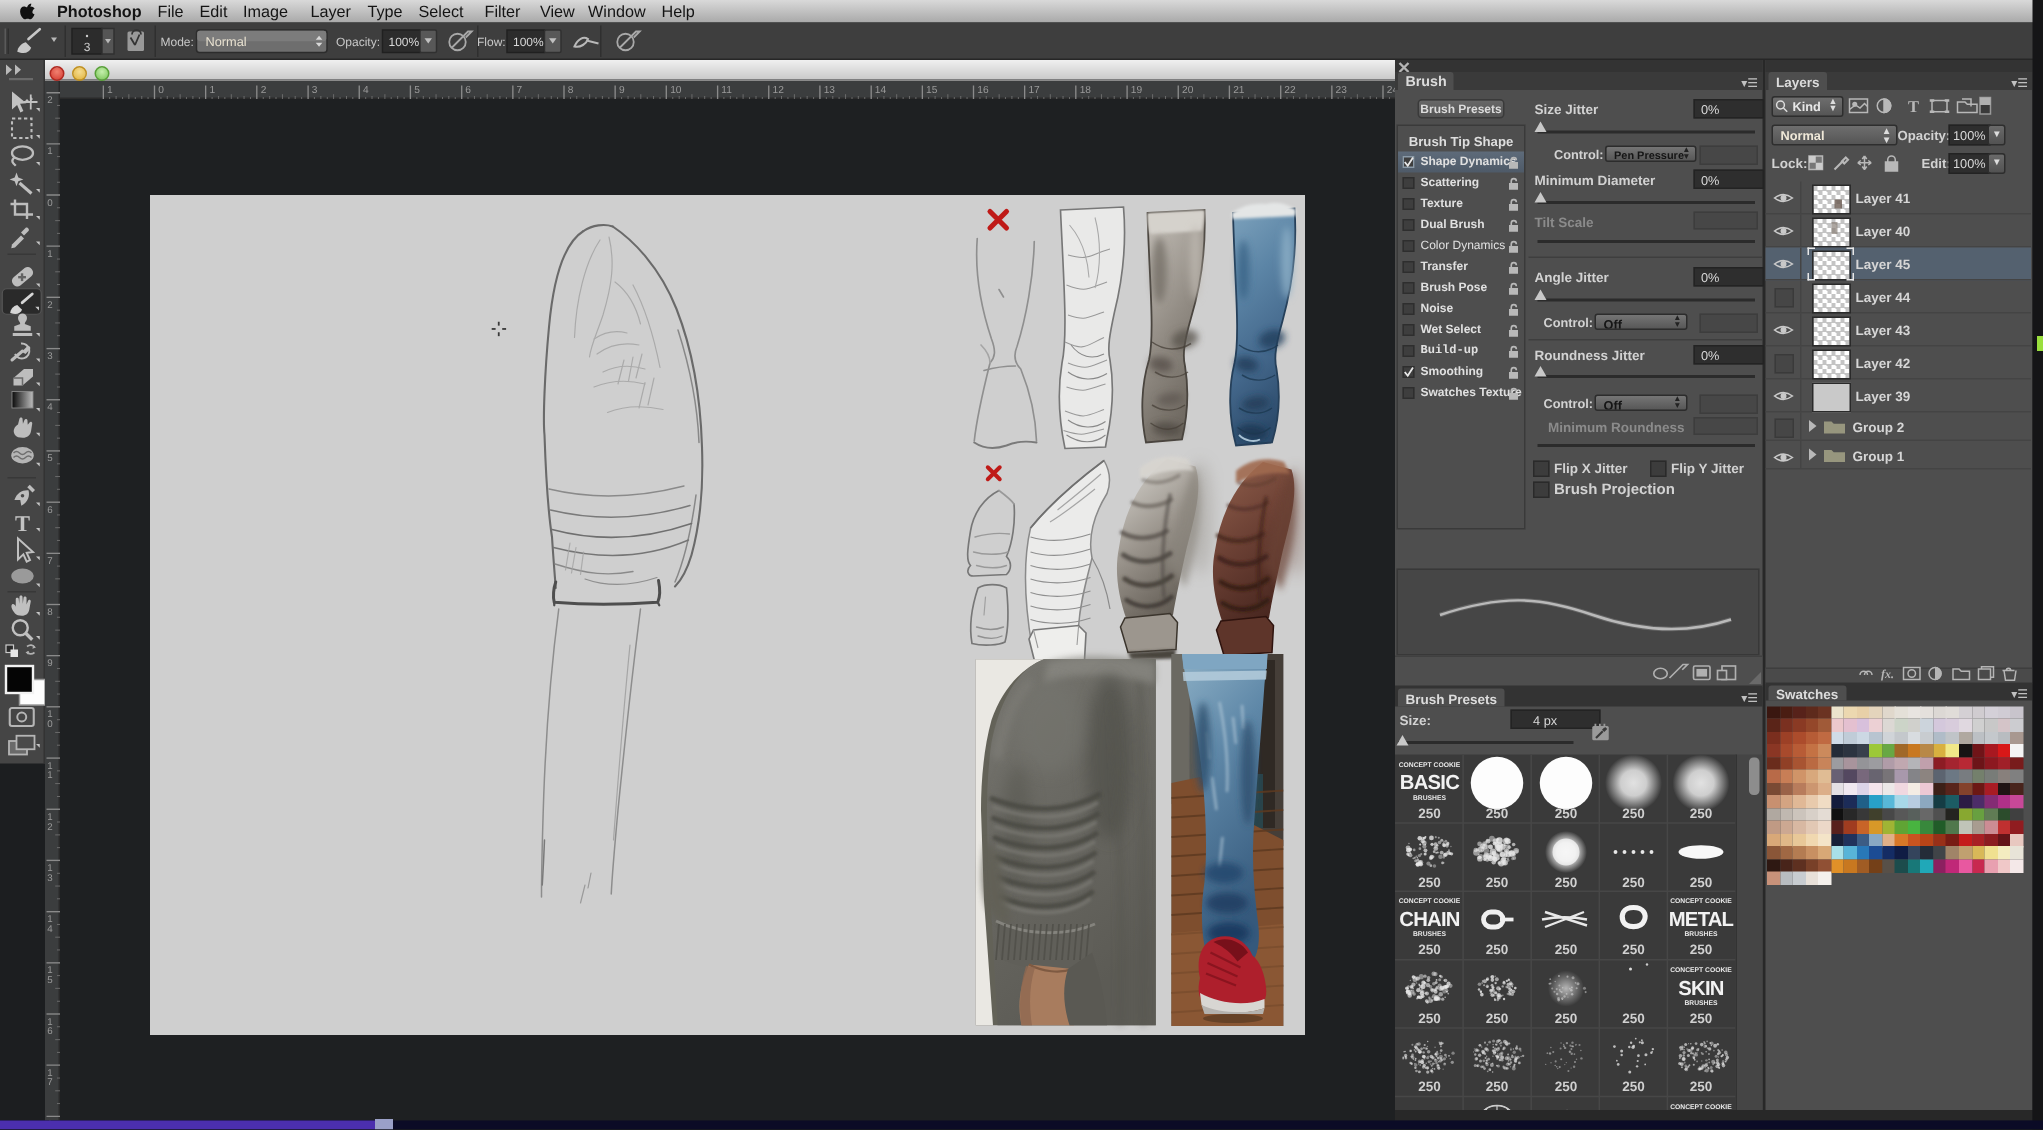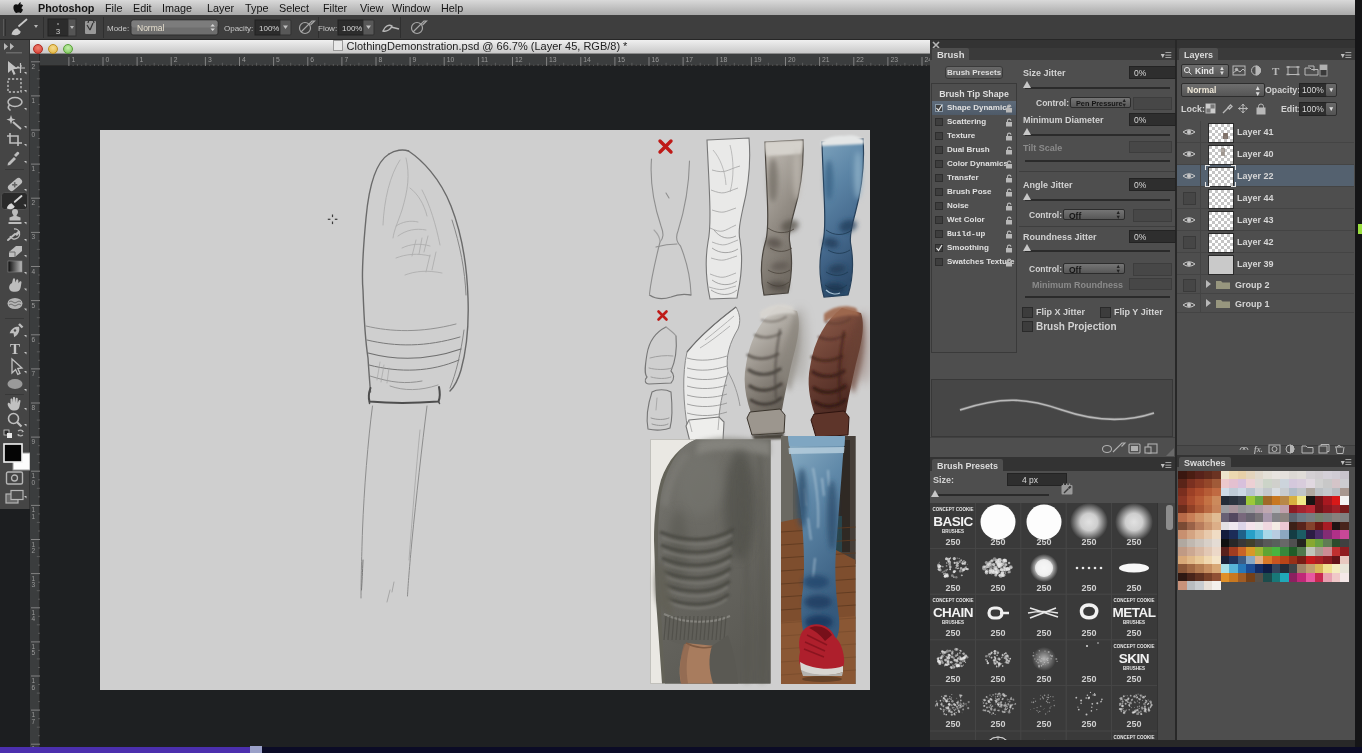--- a/index.html
+++ b/index.html
@@ -271,21 +271,20 @@
           <path d="M24 368 l2.5 0 0 2.5 z"></path>
           <path d="M24 384 l2.5 0 0 2.5 z"></path>
           <path d="M24 456 l2.5 0 0 2.5 z"></path>
     </g>
   </g>
 </svg>
 </div>
 
 <div id="docwin" class="abs">
   <div id="titlebar" class="abs">
-    <div id="titletext"><span style="display:inline-block;width:8px;height:9px;background:#e8e8e8;border:1px solid #9a9a9a;vertical-align:-1px;margin-right:4px;"></span>ClothingDemonstration.psd @ 66.7% (Layer 45, RGB/8) *</div>
     <div class="tl" style="left:3px;background:radial-gradient(circle at 50% 35%,#f08070,#d33b30);border:0.5px solid #b02820;"></div>
     <div class="tl" style="left:17.5px;background:radial-gradient(circle at 50% 35%,#f5dc90,#e0b33c);border:0.5px solid #c09020;"></div>
     <div class="tl" style="left:33px;background:radial-gradient(circle at 50% 35%,#c5efad,#78c356);border:0.5px solid #58a038;"></div>
   </div>
   <div id="hruler" class="abs">
       <svg width="890" height="12" viewBox="0 0 890 12" style="position:absolute;left:0;top:0;">
         <line x1="28.9" y1="3" x2="28.9" y2="12" stroke="#8a8a8a" stroke-width="0.9"></line>
         <text x="31.4" y="8" font-size="6.8" fill="#9a9a9a">1</text>
         <line x1="45.9" y1="8.8" x2="45.9" y2="12" stroke="#707070" stroke-width="0.6"></line>
         <line x1="37.4" y1="10.0" x2="37.4" y2="12" stroke="#707070" stroke-width="0.6"></line>
@@ -964,21 +963,21 @@
         <div class="abs" style="left:0;top:59px;width:84px;height:14px;">
           <div class="abs" style="left:3px;top:2.5px;width:8px;height:8px;background:#3e3e3e;border:1px solid #2e2e2e;box-sizing:border-box;"></div>
           <div class="abs" style="left:15px;top:2px;color:#e0e0e0;font-size:8px;font-weight:bold;white-space:nowrap;">Dual Brush</div>
           <svg width="8" height="9" style="position:absolute;right:3px;top:2.5px">
             <rect x="1" y="4" width="6" height="4.5" fill="#b8b8b8"></rect>
             <path d="M2.5 4 v-1.2 a1.7 1.7 0 0 1 3.4 0" stroke="#b8b8b8" stroke-width="1.1" fill="none"></path>
           </svg>
         </div>
         <div class="abs" style="left:0;top:73px;width:84px;height:14px;">
           <div class="abs" style="left:3px;top:2.5px;width:8px;height:8px;background:#3e3e3e;border:1px solid #2e2e2e;box-sizing:border-box;"></div>
-          <div class="abs" style="left:15px;top:2px;color:#e0e0e0;font-size:8px;font-weight:bold;white-space:nowrap;">Color Dynamics</div>
+          <div class="abs" style="left:15px;top:2px;color:#e0e0e0;font-size:8px;font-weight:normal;white-space:nowrap;">Color Dynamics</div>
           <svg width="8" height="9" style="position:absolute;right:3px;top:2.5px">
             <rect x="1" y="4" width="6" height="4.5" fill="#b8b8b8"></rect>
             <path d="M2.5 4 v-1.2 a1.7 1.7 0 0 1 3.4 0" stroke="#b8b8b8" stroke-width="1.1" fill="none"></path>
           </svg>
         </div>
         <div class="abs" style="left:0;top:87px;width:84px;height:14px;">
           <div class="abs" style="left:3px;top:2.5px;width:8px;height:8px;background:#3e3e3e;border:1px solid #2e2e2e;box-sizing:border-box;"></div>
           <div class="abs" style="left:15px;top:2px;color:#e0e0e0;font-size:8px;font-weight:bold;white-space:nowrap;">Transfer</div>
           <svg width="8" height="9" style="position:absolute;right:3px;top:2.5px">
             <rect x="1" y="4" width="6" height="4.5" fill="#b8b8b8"></rect>
@@ -996,21 +995,21 @@
         <div class="abs" style="left:0;top:115px;width:84px;height:14px;">
           <div class="abs" style="left:3px;top:2.5px;width:8px;height:8px;background:#3e3e3e;border:1px solid #2e2e2e;box-sizing:border-box;"></div>
           <div class="abs" style="left:15px;top:2px;color:#e0e0e0;font-size:8px;font-weight:bold;white-space:nowrap;">Noise</div>
           <svg width="8" height="9" style="position:absolute;right:3px;top:2.5px">
             <rect x="1" y="4" width="6" height="4.5" fill="#b8b8b8"></rect>
             <path d="M2.5 4 v-1.2 a1.7 1.7 0 0 1 3.4 0" stroke="#b8b8b8" stroke-width="1.1" fill="none"></path>
           </svg>
         </div>
         <div class="abs" style="left:0;top:129px;width:84px;height:14px;">
           <div class="abs" style="left:3px;top:2.5px;width:8px;height:8px;background:#3e3e3e;border:1px solid #2e2e2e;box-sizing:border-box;"></div>
-          <div class="abs" style="left:15px;top:2px;color:#e0e0e0;font-size:8px;font-weight:bold;white-space:nowrap;">Wet Color</div>
+          <div class="abs" style="left:15px;top:2px;color:#e0e0e0;font-size:8px;font-weight:bold;white-space:nowrap;">Wet Select</div>
           <svg width="8" height="9" style="position:absolute;right:3px;top:2.5px">
             <rect x="1" y="4" width="6" height="4.5" fill="#b8b8b8"></rect>
             <path d="M2.5 4 v-1.2 a1.7 1.7 0 0 1 3.4 0" stroke="#b8b8b8" stroke-width="1.1" fill="none"></path>
           </svg>
         </div>
         <div class="abs" style="left:0;top:143px;width:84px;height:14px;font-family:Liberation Mono, monospace;">
           <div class="abs" style="left:3px;top:2.5px;width:8px;height:8px;background:#3e3e3e;border:1px solid #2e2e2e;box-sizing:border-box;"></div>
           <div class="abs" style="left:15px;top:2px;color:#e0e0e0;font-size:8px;font-weight:bold;white-space:nowrap;">Build-up</div>
           <svg width="8" height="9" style="position:absolute;right:3px;top:2.5px">
             <rect x="1" y="4" width="6" height="4.5" fill="#b8b8b8"></rect>
@@ -2182,21 +2181,21 @@
           <svg width="14" height="10" style="position:absolute;left:5px;top:6px">
             <path d="M1 5 Q7 0.5 13 5 Q7 9.5 1 5 z" fill="none" stroke="#c9c9c9" stroke-width="1"></path>
             <circle cx="7" cy="5" r="2" fill="#c9c9c9"></circle>
           </svg>
         </div>
         <div class="checker"></div>
         <div class="abs" style="left:28px;top:0px;width:4px;height:4px;border:1px solid #e8e8e8;border-right:none;border-bottom:none;"></div>
         <div class="abs" style="left:54px;top:0px;width:4px;height:4px;border:1px solid #e8e8e8;border-left:none;border-bottom:none;"></div>
         <div class="abs" style="left:28px;top:17px;width:4px;height:4px;border:1px solid #e8e8e8;border-right:none;border-top:none;"></div>
         <div class="abs" style="left:54px;top:17px;width:4px;height:4px;border:1px solid #e8e8e8;border-left:none;border-top:none;"></div>
-        <div class="abs" style="left:60px;top:6px;">Layer 22</div>
+        <div class="abs" style="left:60px;top:6px;">Layer 45</div>
       </div>
       <div class="lrow" style="top:147px;">
         <div class="eyebox"></div>
         <div class="abs" style="left:6px;top:5px;width:11px;height:11px;background:#464646;border:1px solid #3a3a3a;"></div>
         <div class="checker"></div>
         <div class="abs" style="left:60px;top:6px;">Layer 44</div>
       </div>
       <div class="lrow" style="top:169px;">
         <div class="eyebox">
           <svg width="14" height="10" style="position:absolute;left:5px;top:6px">

